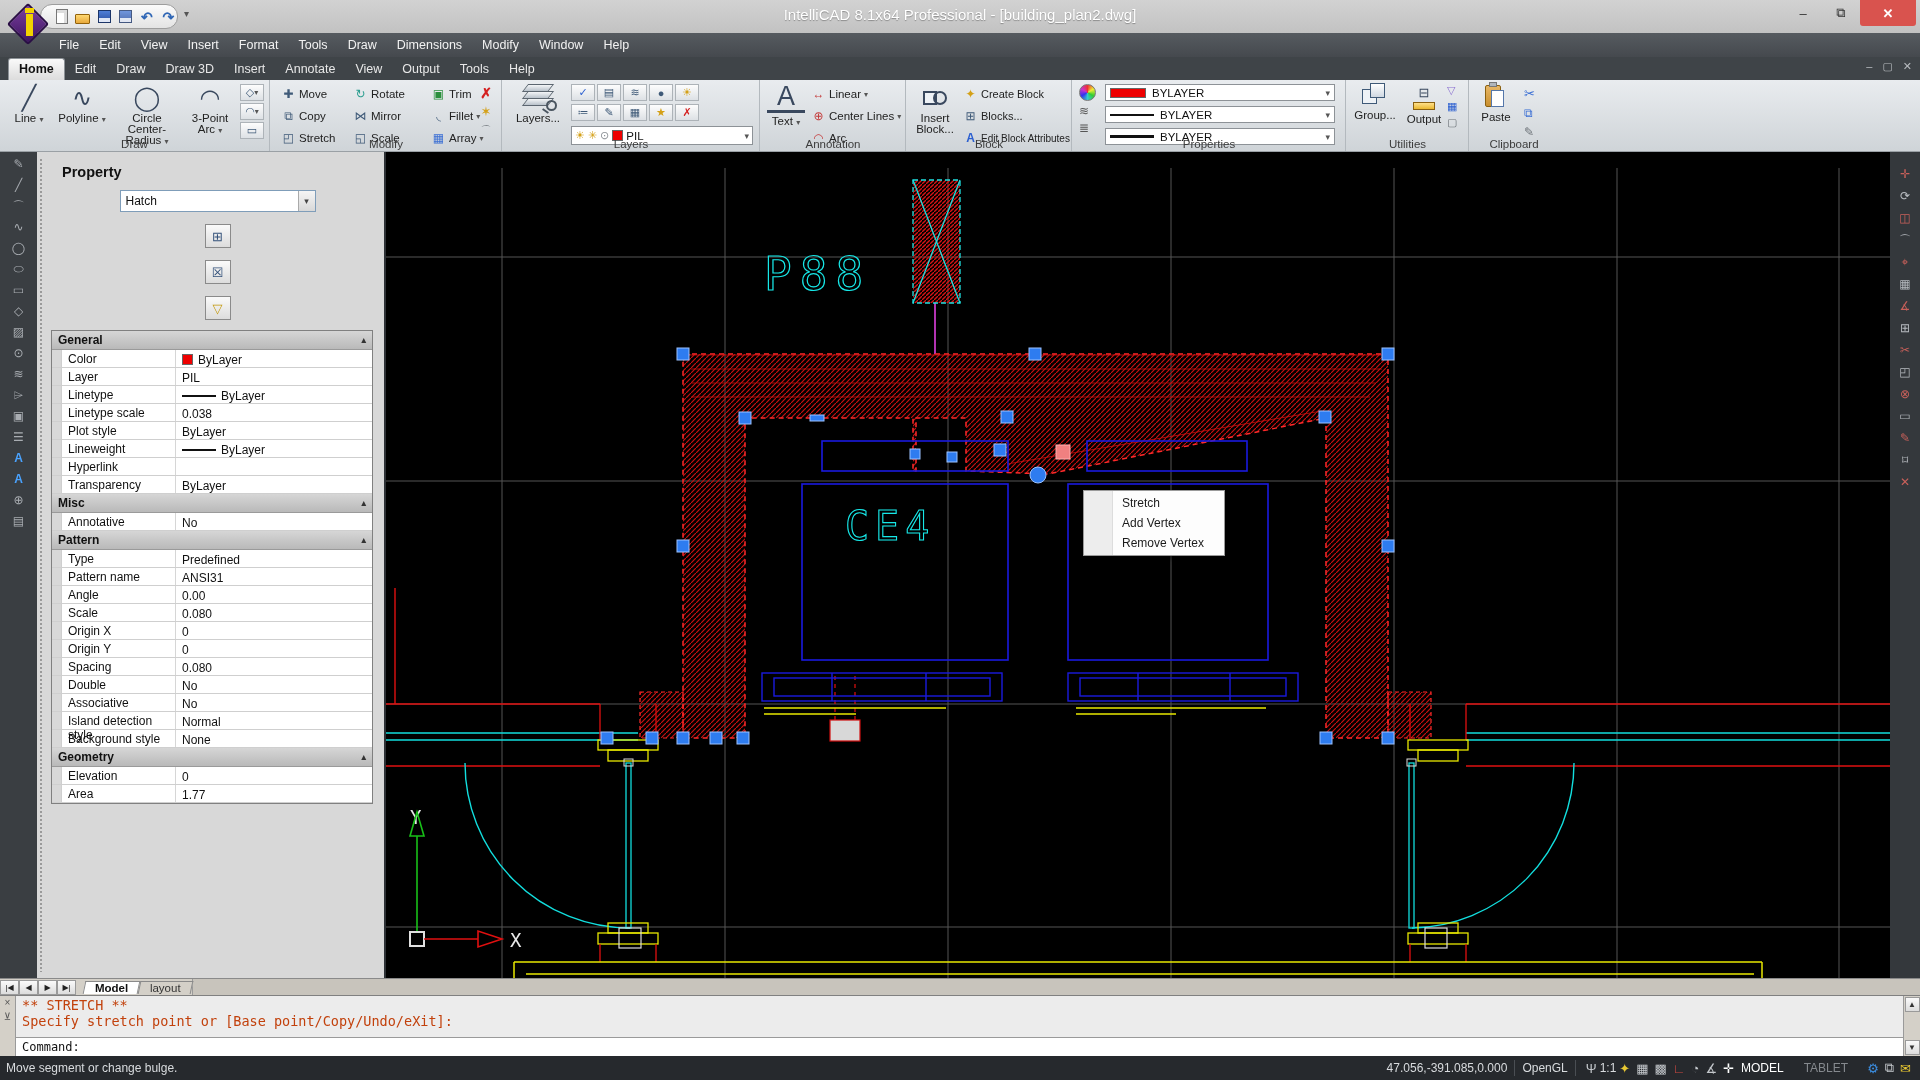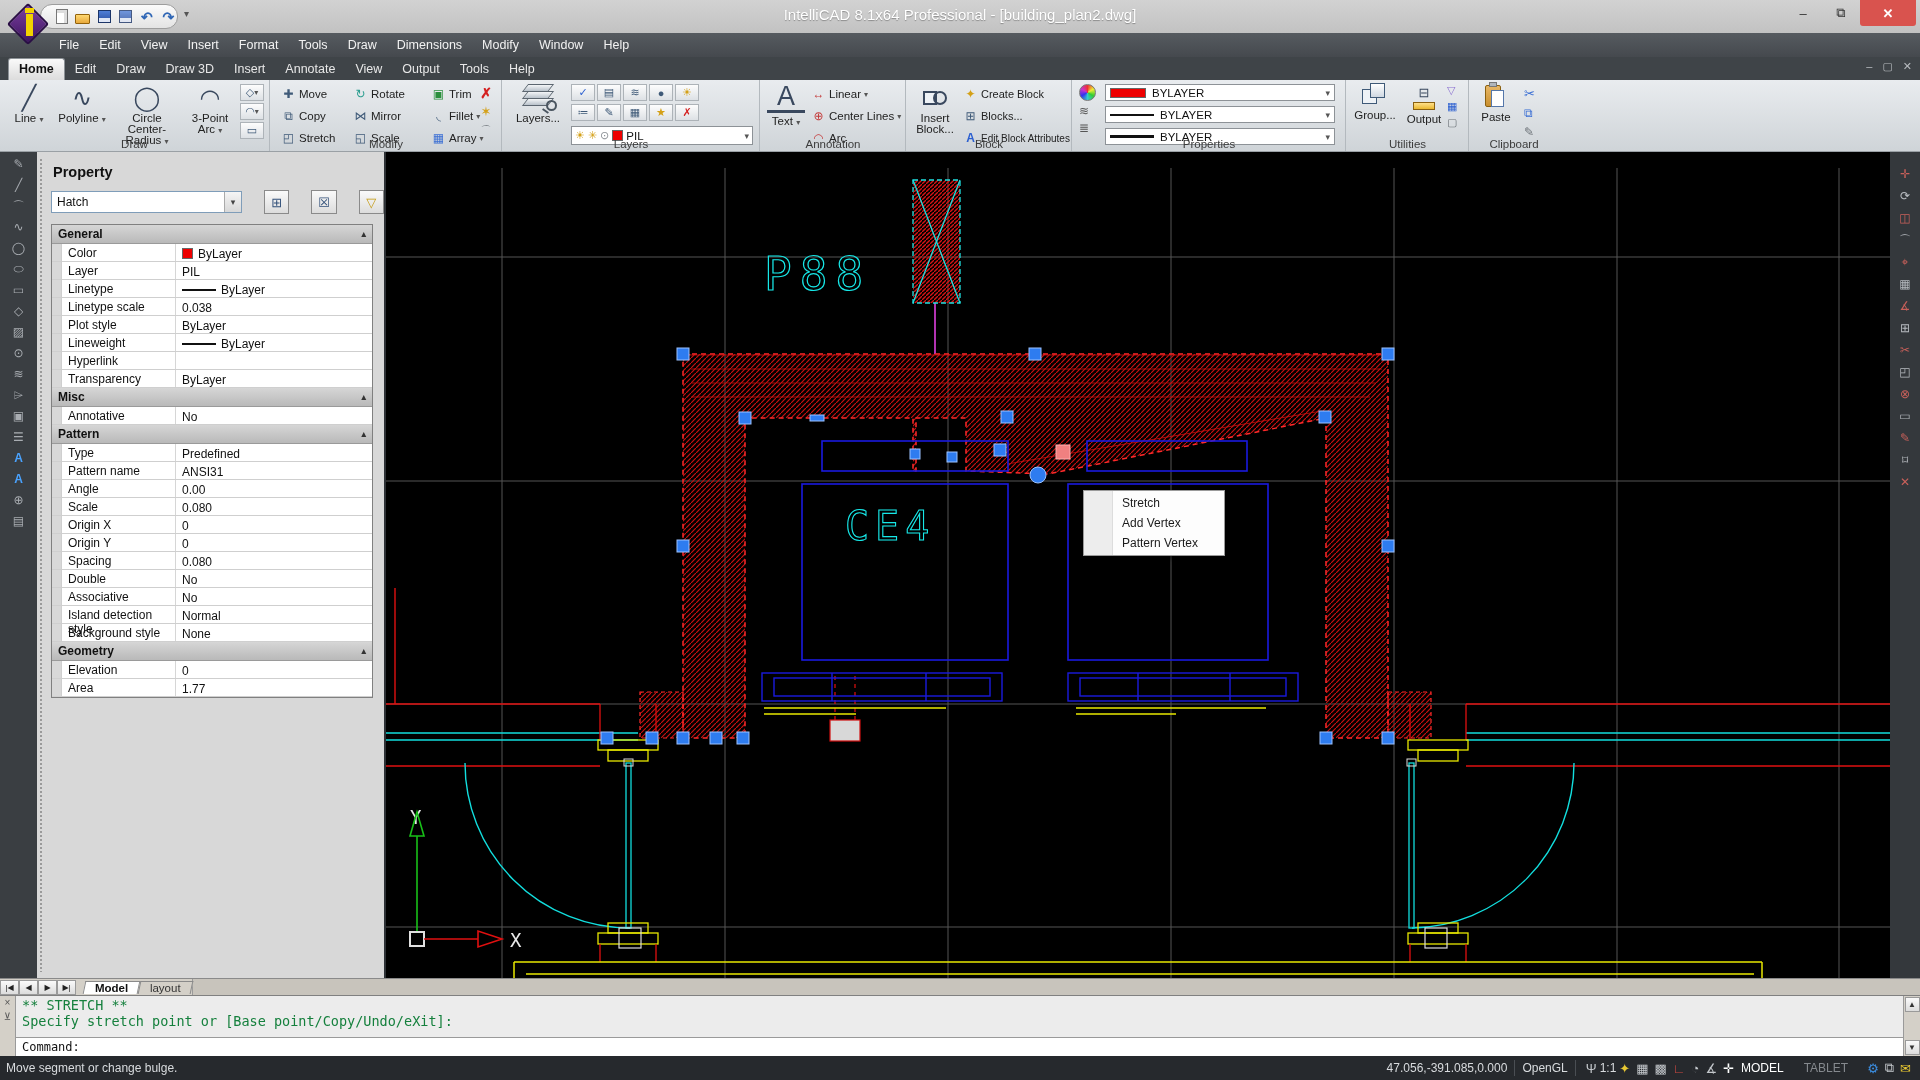--- a/index.html
+++ b/index.html
@@ -71,22 +71,22 @@
   .ltools { width:37px; background:#3a3e42; display:flex; flex-direction:column; align-items:center; padding-top:6px; gap:9px; }
   .ltool { color:#a9adb2; font-size:12px; line-height:12px; }
   .ltool.blue { color:#4aa3ff; font-weight:bold; }
   .rtools { width:30px; background:#34383c; display:flex; flex-direction:column; align-items:center; padding-top:16px; gap:10px; }
   .rtool { font-size:12px; color:#c9605a; line-height:12px; }
   .rtool.gray { color:#b7bbc0; }
 
   
   .ppanel { width:349px; background:#d8d8d8; border-right:2px solid #2e3236; position:relative; padding-top:8px; }
   .pgrip { position:absolute; left:2px; top:6px; bottom:6px; width:4px; background-image:radial-gradient(#9a9a9a 1px, transparent 1px); background-size:4px 4px; }
-  .ptitle { font-size:14.5px; font-weight:bold; color:#111; margin:4px 0 10px 16px; }
-  .pselrow { display:flex; align-items:center; margin-left:14px; gap:22px; }
+  .ptitle { font-size:14.5px; font-weight:bold; color:#111; margin:4px 0 10px 25px; }
+  .pselrow { display:flex; align-items:center; margin-left:14px; gap:12px;flex-direction:column; }
   .pselect { width:196px; height:22px; background:#fff; border:1px solid #7f9db9; display:flex; align-items:center; font-size:12px; padding-left:5px; color:#111; }
   .pselect .cend { margin-left:auto; width:17px; height:20px; background:linear-gradient(#f5f5f5,#d8d8d8); border-left:1px solid #aaa; display:flex; align-items:center; justify-content:center; font-size:9px; color:#444; }
   .pbtn { width:26px; height:24px; border:1px solid #8a8a8a; background:linear-gradient(#fafafa,#dcdcdc); display:flex; align-items:center; justify-content:center; font-size:13px; color:#33517a; }
   .ptable { margin:10px 0 0 14px; width:322px; border:1px solid #808080; background:#000000; }
   .psec { height:19px; background:linear-gradient(#d6d6d6,#b9b9b9); border-bottom:1px solid #9a9a9a; display:flex; align-items:center; padding:0 6px; font-size:12px; font-weight:bold; color:#111; }
   .psec .caret { margin-left:auto; font-size:9px; color:#333; }
   .prow { display:flex; height:18px; border-bottom:1px solid #cfcfcf; background:#fff; }
   .prow .indent { width:10px; background:#d8d8d8; border-right:1px solid #cfcfcf; }
   .pl { width:114px; font-size:12px; color:#111; padding:2px 0 0 6px; border-right:1px solid #d6d6d6; }
   .pv { flex:1; font-size:12px; color:#111; padding:2px 0 0 6px; display:flex; align-items:center; gap:5px; }
@@ -107,21 +107,21 @@
   .sheettab.active span{ display:inline-block; transform:skewX(12deg); }
   .sheettab.plain { border:1px solid #8a8a8a; border-bottom:none; background:#d4d0c8; transform:skewX(-12deg); }
   .sheettab.plain span{ display:inline-block; transform:skewX(12deg); color:#333; }
   .tabtrack { flex:1; height:100%; background:#c8c4bc; border-left:1px solid #9a9a9a; }
 
   
   .cmdarea { height:61px; background:#d4d0c8; display:flex; border-top:1px solid #808080; }
   .cmdgut { width:16px; background:#d4d0c8; border-right:1px solid #9a9a9a; display:flex; flex-direction:column; align-items:center; padding-top:2px; gap:4px; }
   .gutbtn { font-size:10px; color:#555; line-height:10px; }
   .cmdmain { flex:1; display:flex; flex-direction:column; }
-  .cmdhist { flex:1; background:#ececec; font-family:"DejaVu Sans Mono",monospace; font-size:13.5px; color:#15803d; padding:1px 6px; line-height:16px; }
+  .cmdhist { flex:1; background:#ececec; font-family:"DejaVu Sans Mono",monospace; font-size:13.5px; color:#c2410c; padding:1px 6px; line-height:16px; }
   .cmdin { height:19px; background:#fff; border-top:1px solid #9a9a9a; font-family:"DejaVu Sans Mono",monospace; font-size:12px; color:#111; padding:2px 6px; }
   .cmdscroll { width:17px; background:#d4d0c8; border-left:1px solid #9a9a9a; display:flex; flex-direction:column; justify-content:space-between; align-items:center; padding:1px 0; }
   .scrbtn { width:15px; height:15px; border:1px solid #9a9a9a; background:linear-gradient(#fafafa,#dcdcdc); font-size:8px; display:flex; align-items:center; justify-content:center; color:#333; }
 
   
   .statusbar { height:24px; background:#26292d; display:flex; align-items:center; color:#d8dbde; font-size:12px; padding:0 6px; }
   .stleft { flex:1; }
   .stsep { width:1px; height:16px; background:#4a4e53; margin:0 7px; }
   .sticon { font-size:13px; color:#c3c7cb; margin:0 3px; }
   .sticon.red { color:#d04a42; }
@@ -798,21 +798,21 @@
         <rect x="24" y="764" width="14" height="14" fill="none" stroke="#e0e0e0" stroke-width="2"></rect>
         <line x1="38" y1="771" x2="92" y2="771" stroke="#e01010" stroke-width="1.6"></line>
         <polygon points="116,771 92,763 92,779" fill="none" stroke="#e01010" stroke-width="1.6"></polygon>
         <text x="124" y="779" font-family="DejaVu Sans Mono,monospace" font-size="19" fill="#e8e8e8">X</text>
       </g>
     </svg>
 
     <div class="ctxmenu">
       <div class="ctxitem">Stretch</div>
       <div class="ctxitem">Add Vertex</div>
-      <div class="ctxitem">Pattern Vertex</div>
+      <div class="ctxitem">Remove Vertex</div>
     </div>
   </div>
 
   <div class="rtools">
     <div class="rtool">✛</div>
     <div class="rtool gray">⟳</div>
     <div class="rtool">◫</div>
     <div class="rtool gray">⌒</div>
     <div class="rtool">⌖</div>
     <div class="rtool gray">▦</div>

